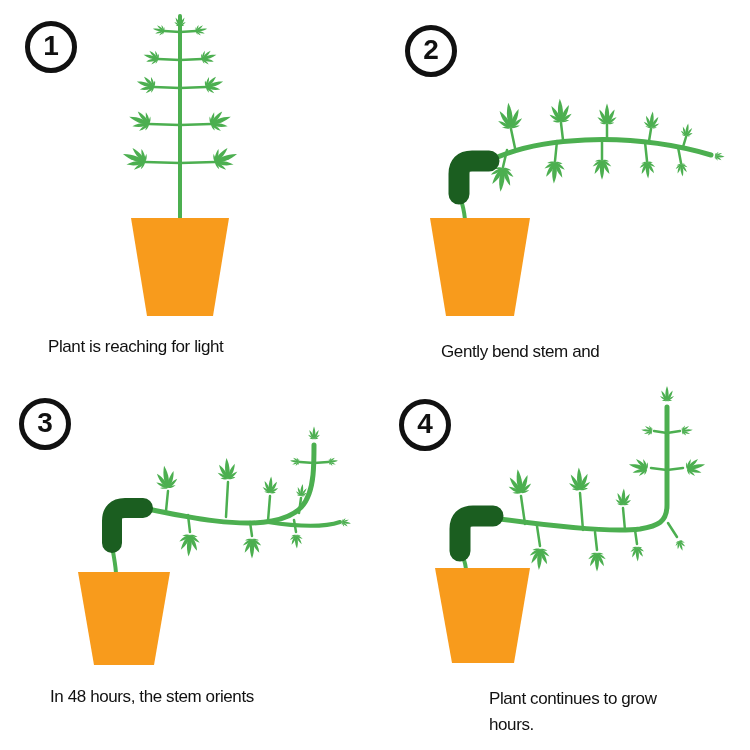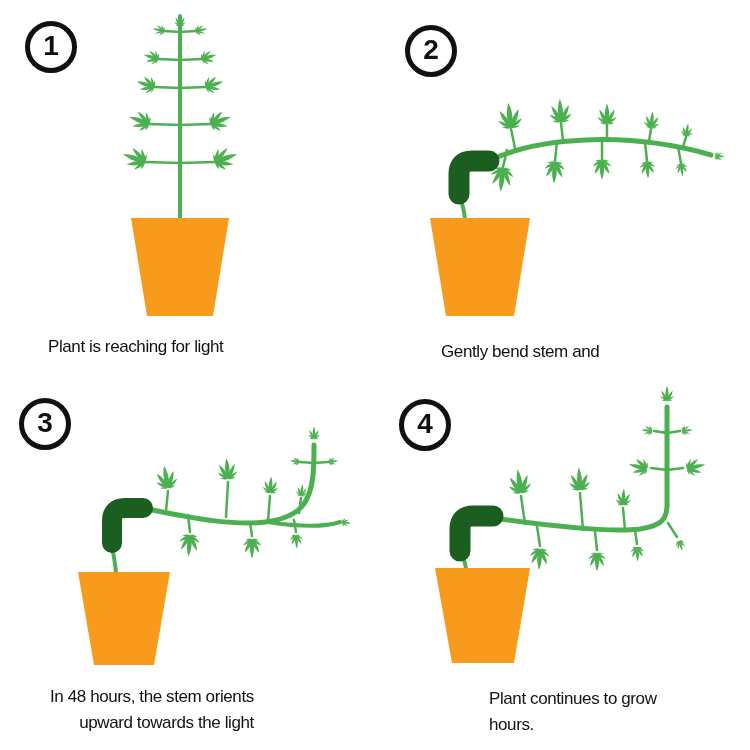--- a/index.html
+++ b/index.html
@@ -182,21 +182,20 @@
         </g>
         <path class="bender" stroke-width="20" d="M112,168 L112,146 Q112,133 125,133 L143,133"></path>
         <polygon class="pot" points="78,197 170,197 154,290 94,290"></polygon>
       </g>
     </svg>
     <div class="step-badge" id="badge-3">
       <span>3</span>
     </div>
     <div class="caption" id="caption-3">
       <div>In 48 hours, the stem orients</div>
-      <div>upward towards the light</div>
     </div>
   </div>
 
   <div class="panel">
     <svg class="figure-svg" viewBox="0 0 375 375">
       <g>
         <path class="stem" stroke-width="4" d="M91,196 C91,188 88,182 86,176"></path>
         <path class="stem" stroke-width="5" d="M118,143 C175,151 235,158 265,154 C283,151 292,147 292,130 L292,32"></path>
         <g class="petiole">
           <line x1="150" y1="149" x2="146" y2="121"></line>

